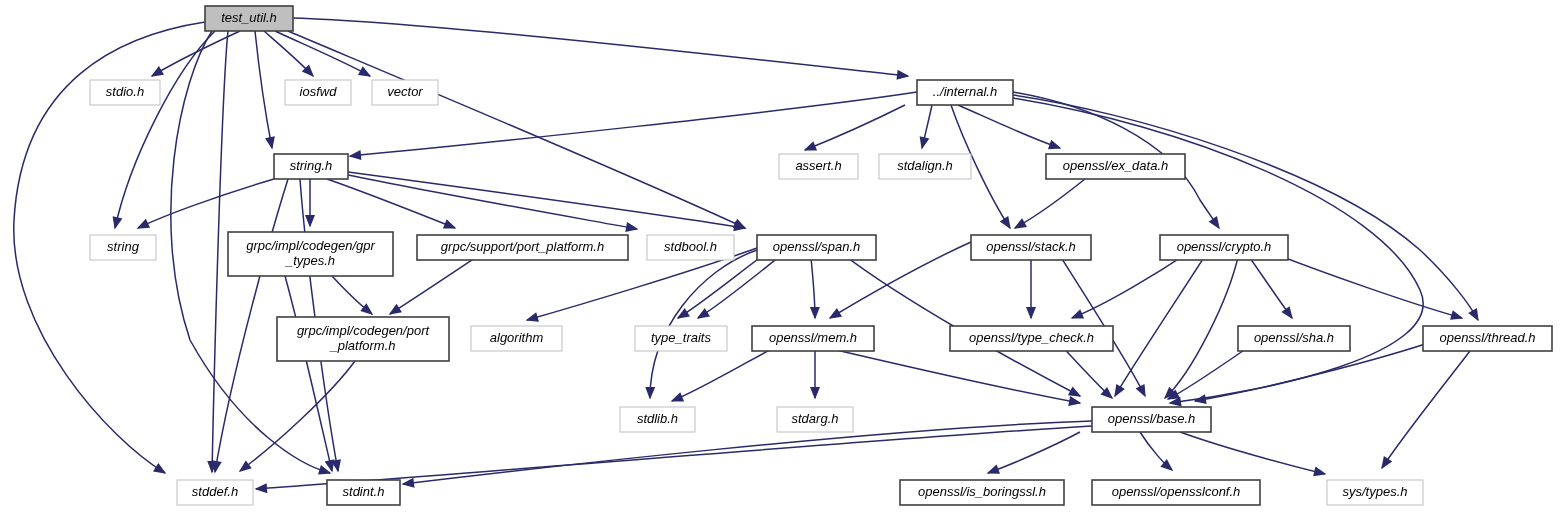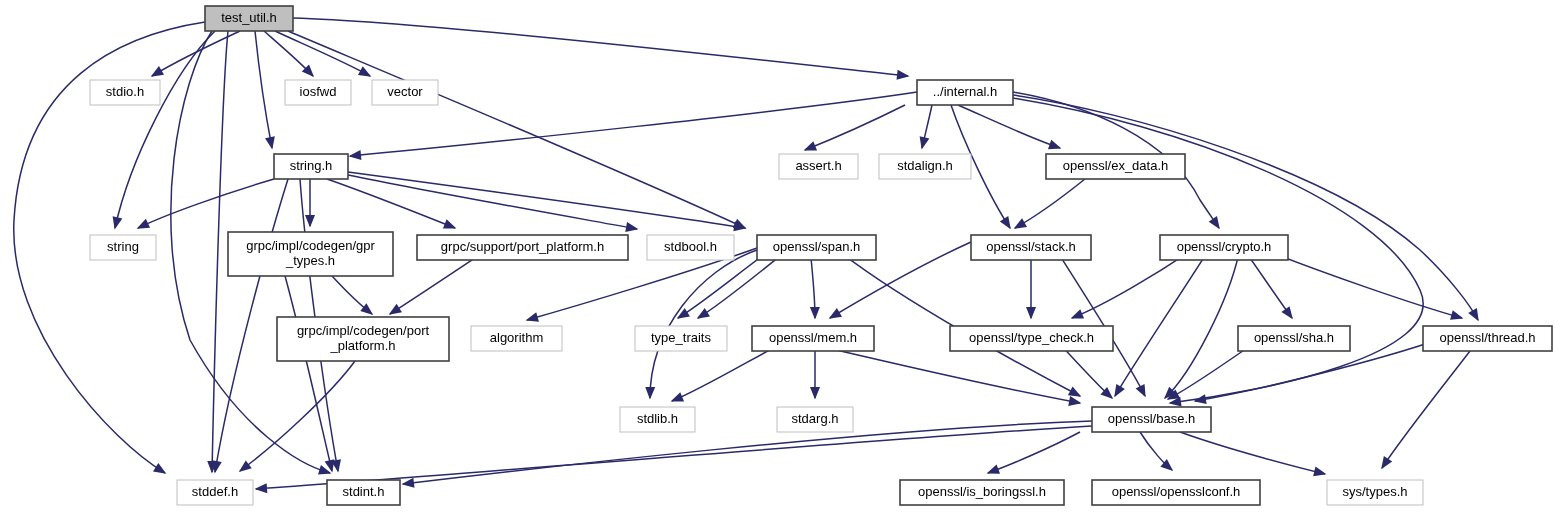--- a/index.html
+++ b/index.html
@@ -7,20 +7,21 @@
     padding: 0;
     background: #ffffff;
   }
   #graph-root {
     position: relative;
     width: 1560px;
     height: 515px;
     background: #ffffff;
     font-family: "Liberation Sans", sans-serif;
     overflow: hidden;
+    font-style: italic;
   }
   svg#graph-svg {
     position: absolute;
     left: 0;
     top: 0;
     width: 1560px;
     height: 515px;
   }
   .node-box {
     fill: #ffffff;

